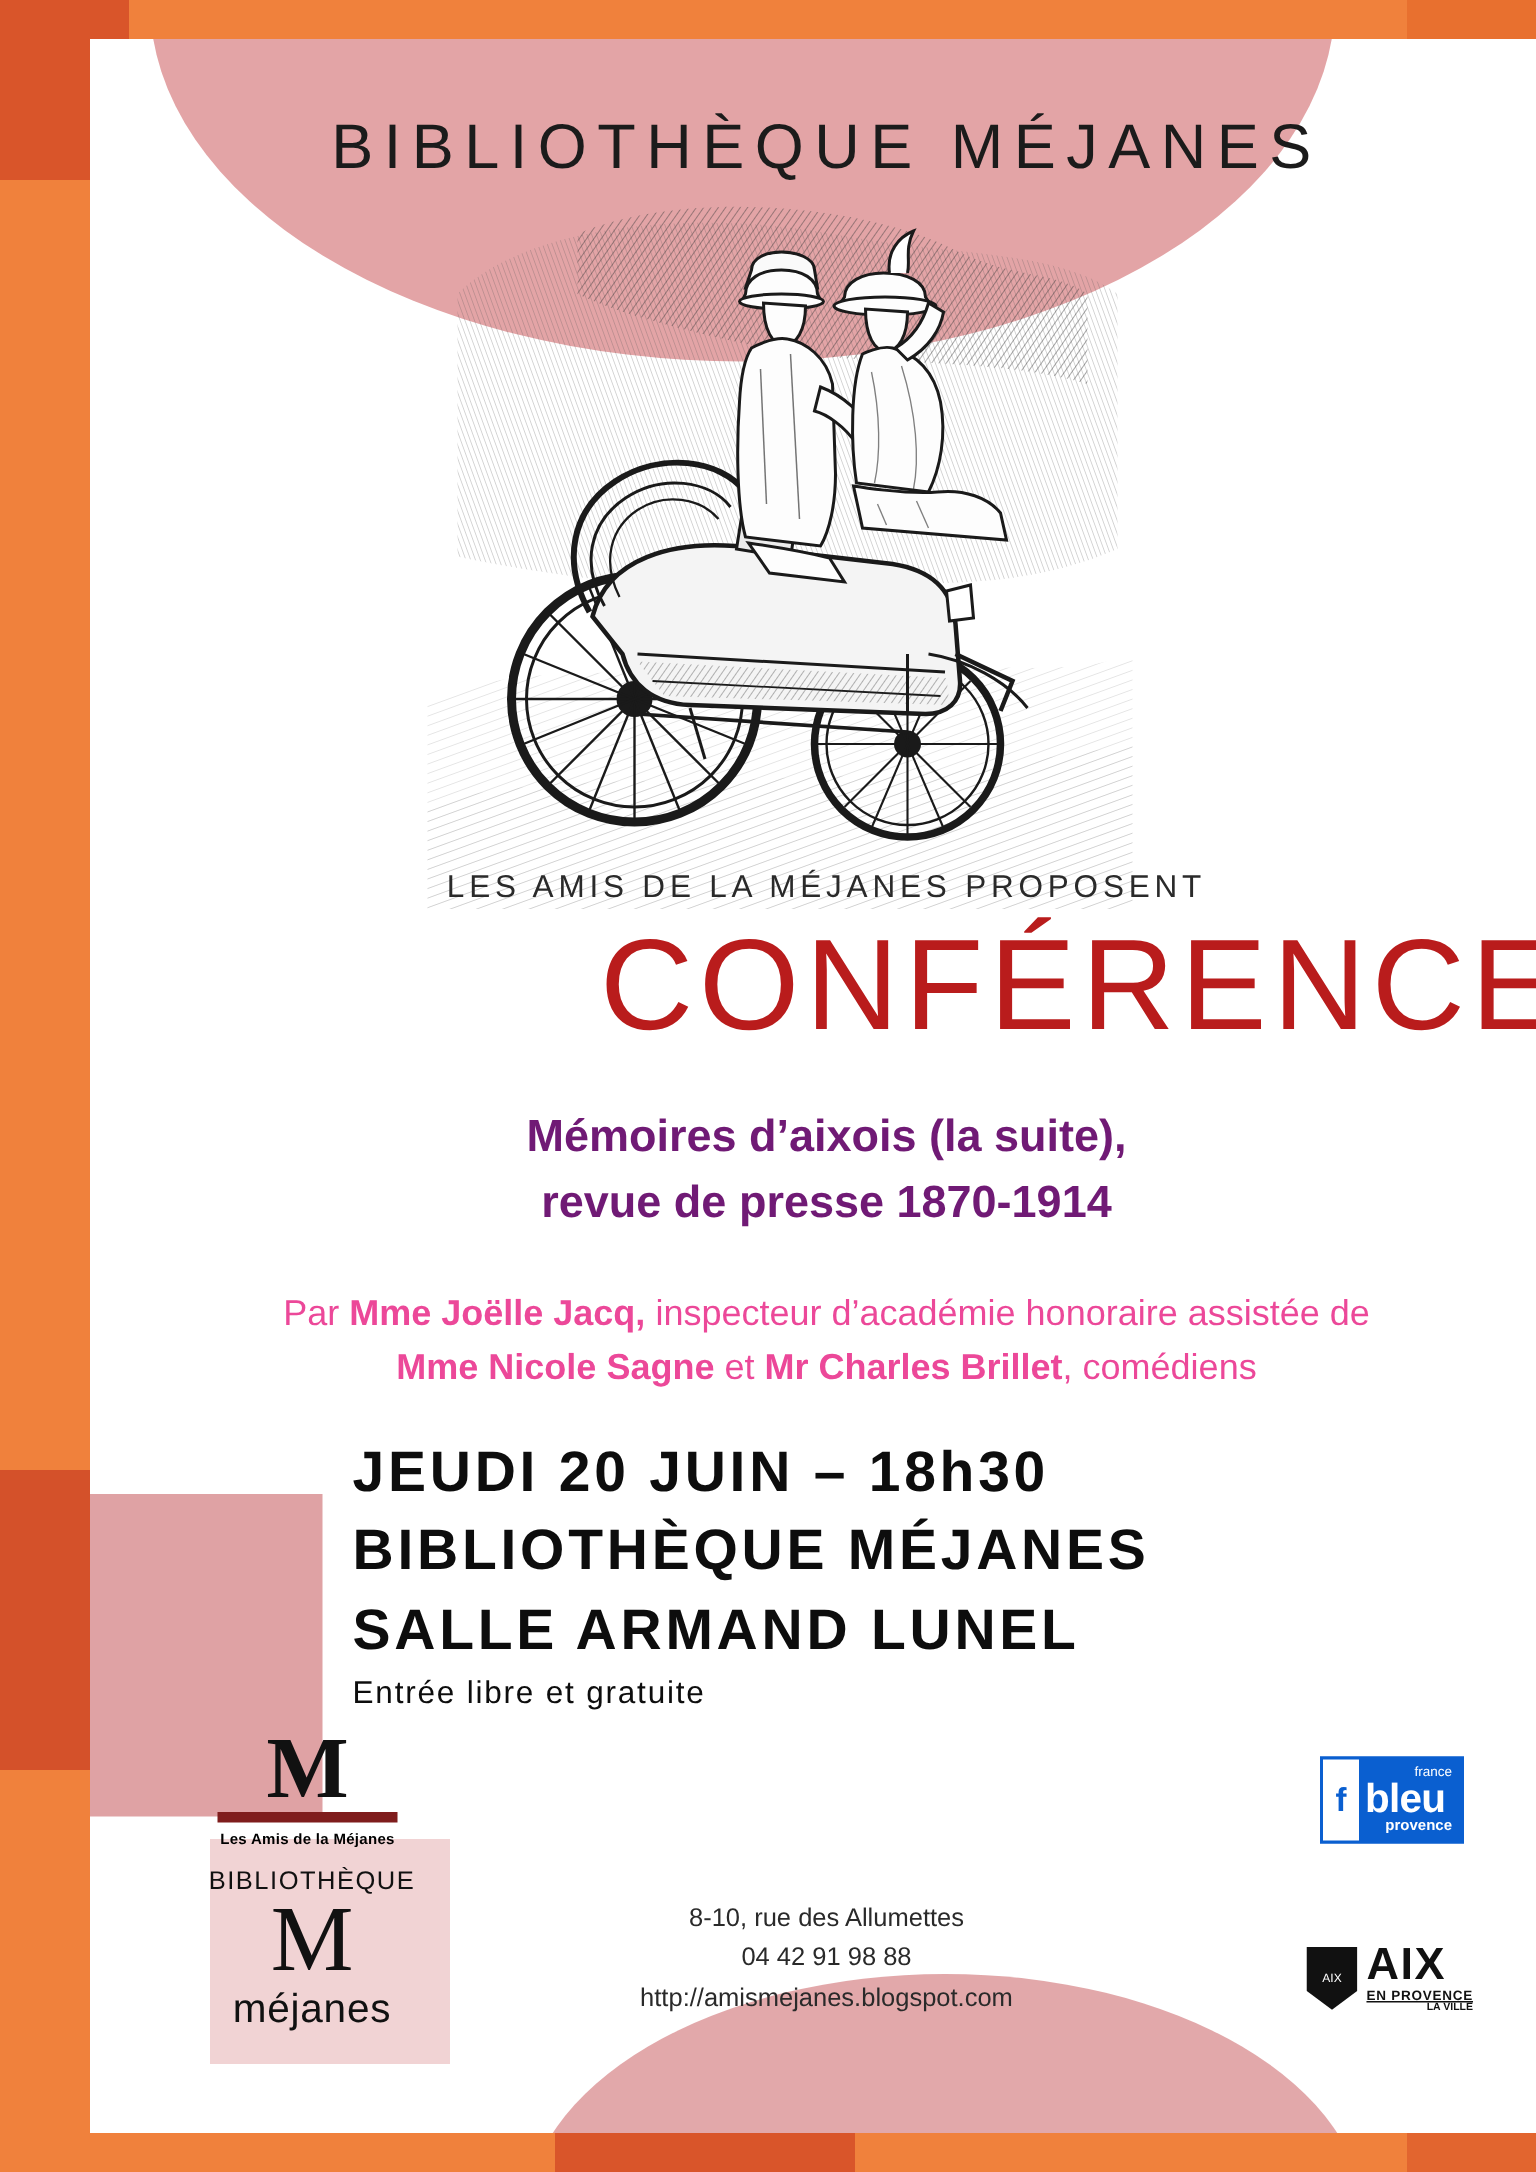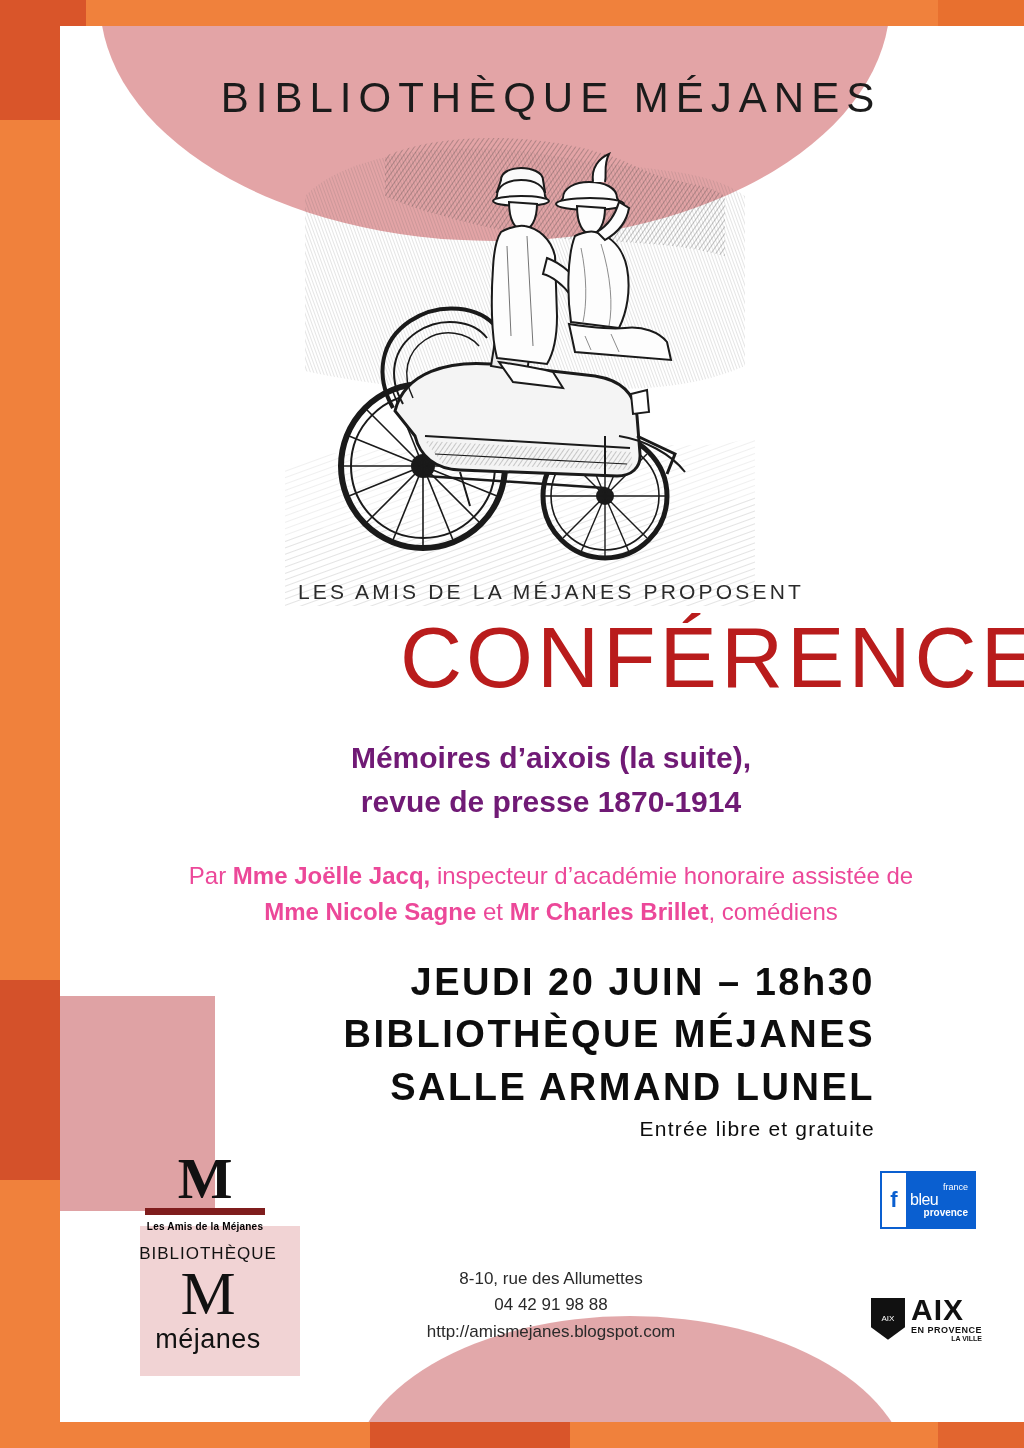--- a/index.html
+++ b/index.html
@@ -170,21 +170,21 @@
     color: #ec4899;
     line-height: 1.5;
   }
   .speakers b { font-weight: 700; }
 
   .when {
     position: absolute;
     top: 930px;
     left: 175px;
     width: 640px;
-    text-align: right;
+    text-align: left;
     color: #0d0d0d;
   }
   .when .line {
     font-size: 38px;
     font-weight: 700;
     letter-spacing: 2.5px;
     line-height: 1.38;
     white-space: nowrap;
   }
   .when .free {
@@ -275,21 +275,21 @@
     display: flex;
     align-items: center;
     justify-content: center;
   }
   .fb-logo .fb-right {
     flex: 1;
     padding-left: 4px;
     line-height: 1.0;
   }
   .fb-logo .fb-france { font-size: 9px; text-align: right; padding-right: 6px;}
-  .fb-logo .fb-bleu { font-size: 16px; font-weight: 400; letter-spacing: -0.5px;}
+  .fb-logo .fb-bleu { font-size: 27px; font-weight: 700; letter-spacing: -0.5px;}
   .fb-logo .fb-prov { font-size: 10px; font-weight: 700; text-align: right; padding-right: 6px;}
 
   .aix-logo {
     position: absolute;
     right: 60px;
     top: 1270px;
     display: flex;
     align-items: center;
     gap: 6px;
     color: #111;
@@ -308,20 +308,21 @@
   .aix-logo .aix-text .aix-main {
     font-size: 30px;
     font-weight: 700;
     line-height: 0.95;
     letter-spacing: 1px;
   }
   .aix-logo .aix-text .aix-sub {
     font-size: 9px;
     font-weight: 700;
     letter-spacing: 0.5px;
+    text-decoration: underline;
   }
   .aix-logo .aix-text .aix-sub2 {
     font-size: 7px;
     font-weight: 700;
     text-align: right;
   }
 </style>
 </head>
 <body>
 

